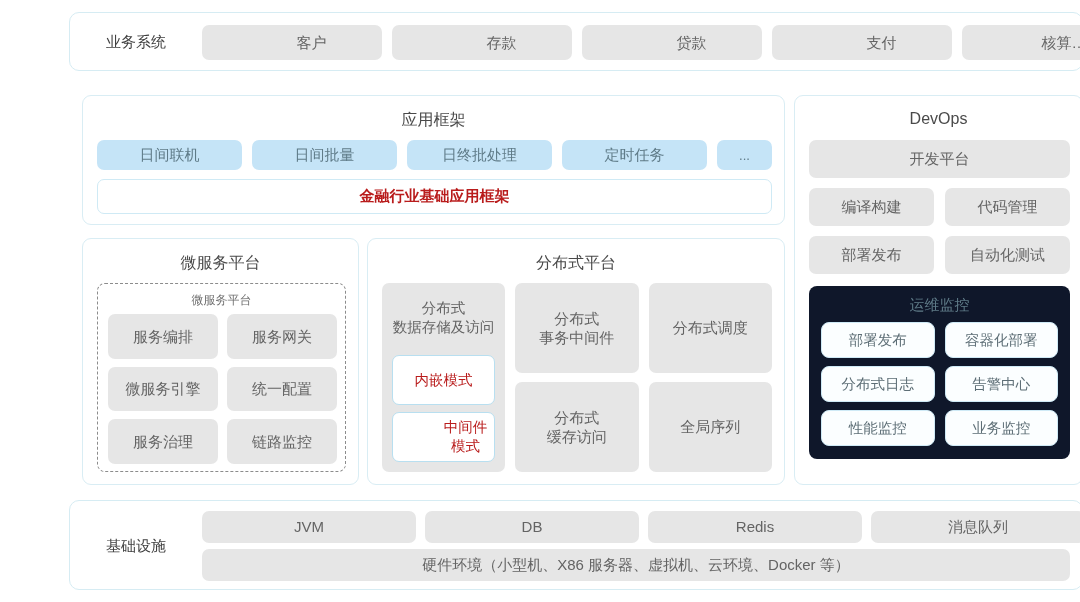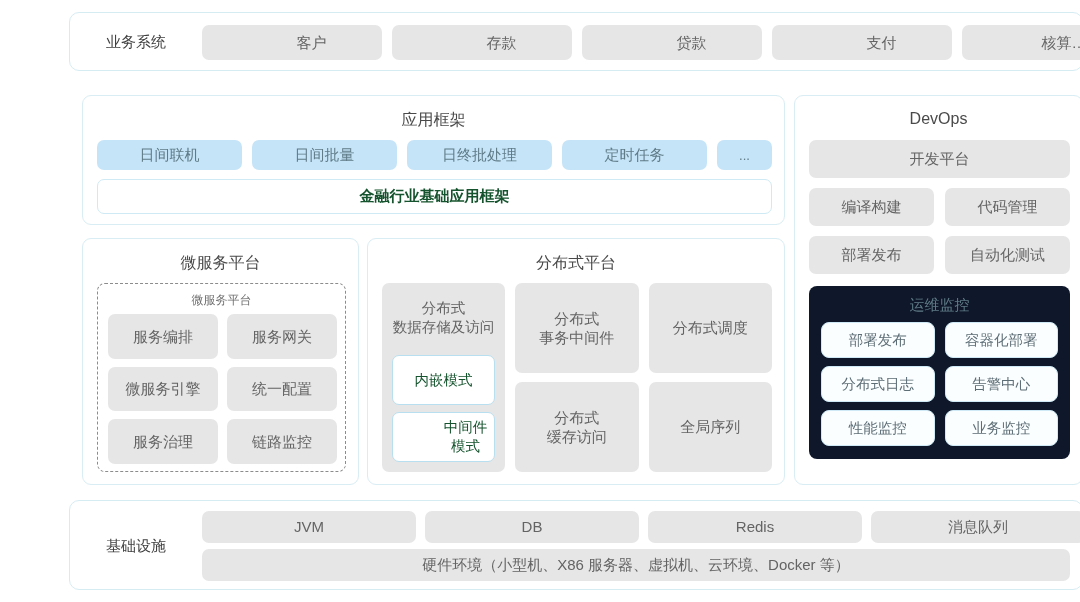--- a/index.html
+++ b/index.html
@@ -45,21 +45,21 @@
     color:#5f7b88;
     border-radius:7px;
     display:flex;align-items:center;justify-content:center;
     text-align:center;box-sizing:border-box;
     font-size:15px;
   }
   .chip-white{
     background:#ffffff;
     border:1px solid #b8dff0;
     border-radius:7px;
-    color:#14532d;
+    color:#b91c1c;
     display:flex;align-items:center;justify-content:center;
     text-align:center;box-sizing:border-box;
     font-size:14.5px;
   }
   .chip-white-pill{
     background:#fbfeff;
     border:1px solid #cfeaf6;
     border-radius:8px;
     color:#5d6e76;
     display:flex;align-items:center;justify-content:center;
@@ -91,21 +91,21 @@
   #app-frame-title{top:14px;}
   #app-frame-panel .chip-blue{position:absolute;top:140px;}
 
   #af-row{position:absolute;left:14px;top:44px;width:675px;height:30px;}
   #af-row .chip-blue{position:absolute;top:0;height:30px;}
 
   #framework-bar{
     position:absolute;left:14px;top:83px;width:675px;height:35px;
     background:#ffffff;border:1px solid #cfeaf5;border-radius:7px;
     display:flex;align-items:center;justify-content:center;
-    color:#14532d;font-size:15px;font-weight:bold;box-sizing:border-box;
+    color:#b91c1c;font-size:15px;font-weight:bold;box-sizing:border-box;
   }
 
   
   #ms-panel{left:45px;top:238px;width:277px;height:247px;}
   #ms-title{top:14px;}
   #ms-dash{
     position:absolute;left:14px;top:44px;width:249px;height:189px;
     border:1px dashed #8c8c8c;border-radius:8px;box-sizing:border-box;
   }
   #ms-dash-title{

